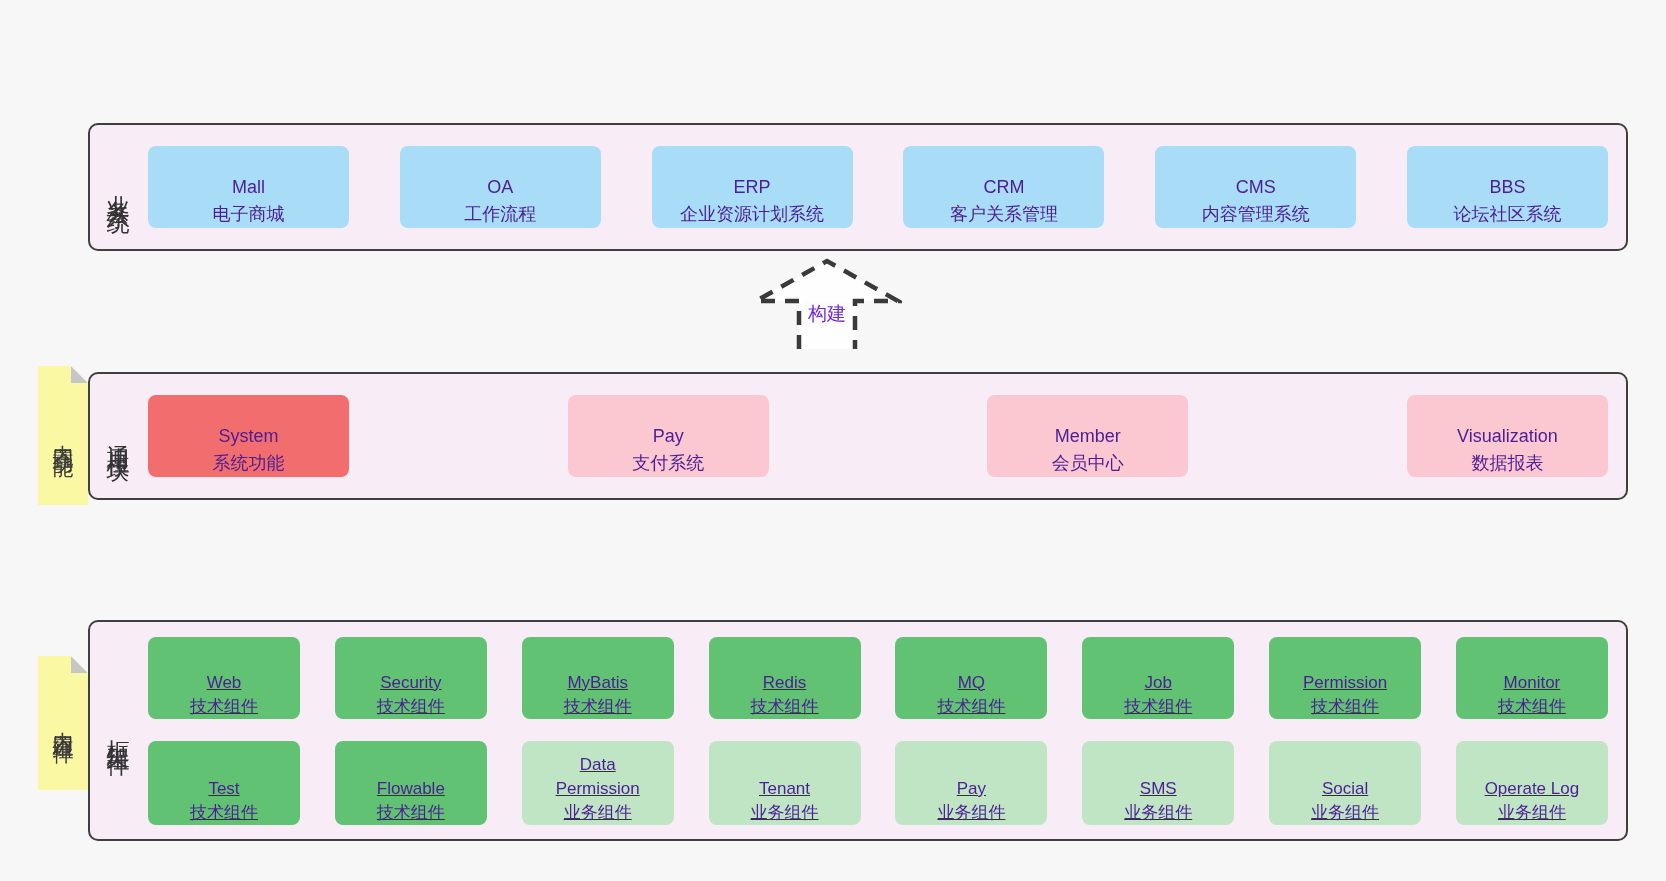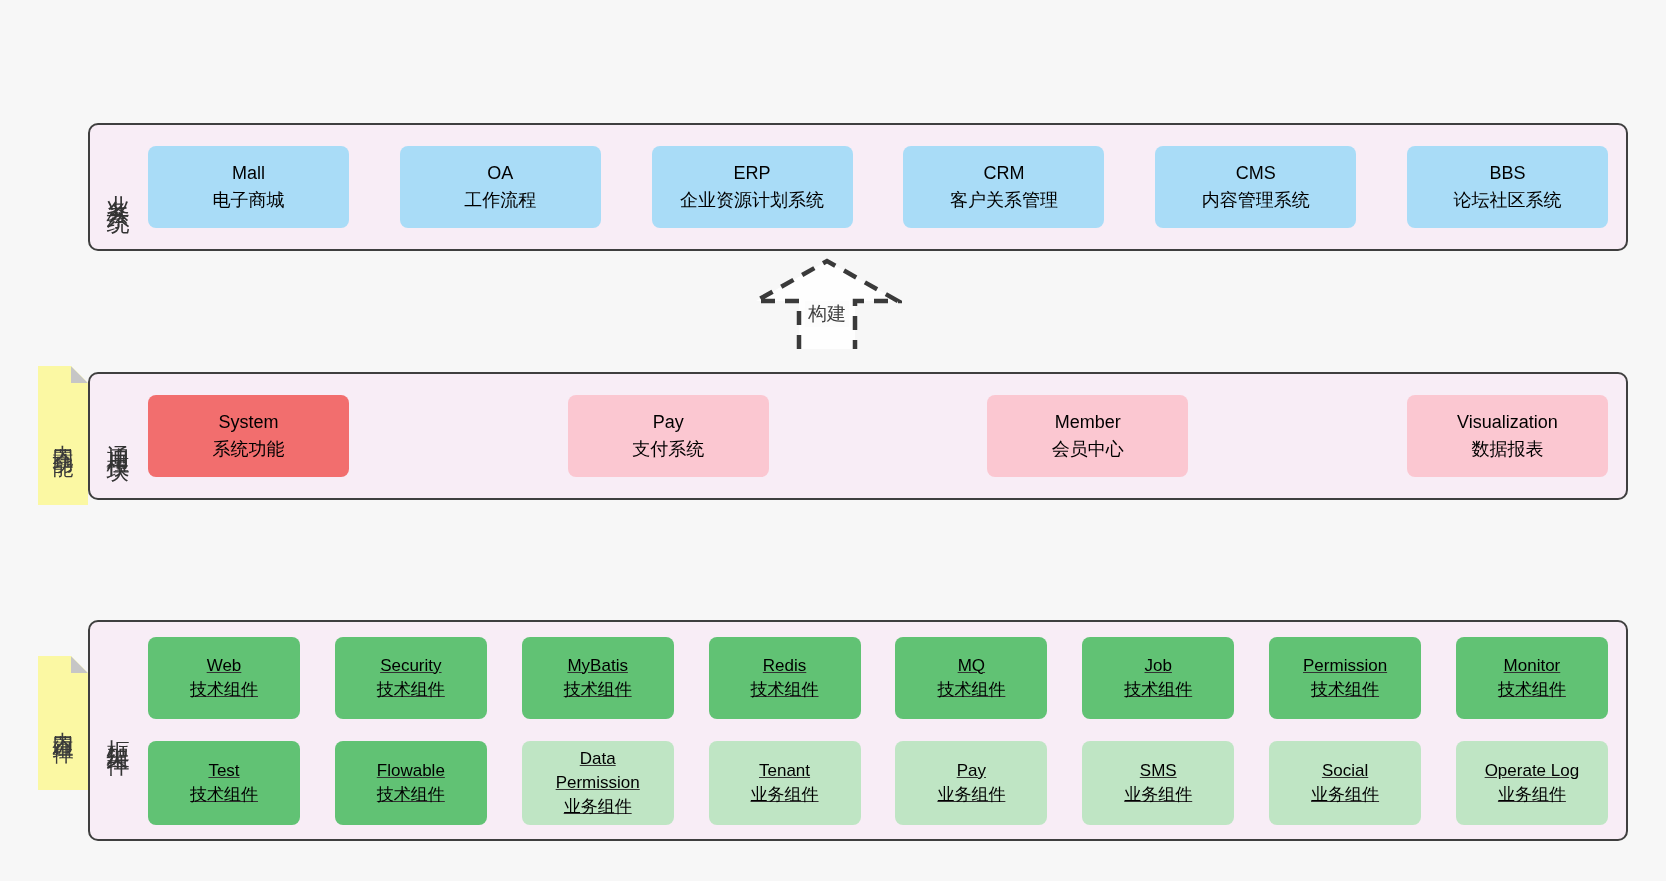--- a/index.html
+++ b/index.html
@@ -19,21 +19,21 @@
                      font-size:23px; letter-spacing:5px; color:#333; }
 
   .content { flex:1; display:flex; align-items:center; justify-content:space-between;
              padding-right:18px; }
   .rows { flex:1; display:flex; flex-direction:column; justify-content:center; gap:22px;
           padding-right:18px;text-decoration:underline; }
   .row { display:flex; justify-content:space-between; }
 
   
   .box { border-radius:8px; display:flex; flex-direction:column; align-items:center;
-         justify-content:center; text-align:center; color:#000000; }
+         justify-content:flex-end; text-align:center; color:#4c1d95; }
   .box6 { width:201px; height:82px; font-size:18px; line-height:27px; }
   .box8 { width:152px; height:82px; font-size:17px; line-height:24px; }
   .row2 .box8 { height:84px; }
   .box8 .bname { display:inline-block; max-width:118px; }
   .v-blue       { background:#a9dcf7; }
   .v-red        { background:#f26e6e; }
   .v-pink       { background:#fbc7d1; }
   .v-green      { background:#61c274; }
   .v-lightgreen { background:#bfe5c4; }
 
@@ -45,21 +45,21 @@
   #note-components { top:656px; height:134px; }
   .note .ntext { writing-mode:vertical-rl; text-orientation:upright; font-size:21px;
                  letter-spacing:4px; color:#3a3a3a; }
   .note .fold { position:absolute; top:0; right:0; }
 
   
   .arrow { position:absolute; width:150px; height:92px; z-index:0; }
   #arrow-build     { left:752px; top:257px; }
   #arrow-implement { left:765px; top:500px; }
   .arrow .chip { position:absolute; left:50%; top:44px; transform:translateX(-50%);
-                 background:#fcfcfc; padding:0 3px; font-size:19px; color:#404040;
+                 background:#fcfcfc; padding:0 3px; font-size:19px; color:#6d28d9;
                  white-space:nowrap; }
 </style>
 </head>
 <body>
 
 <div class="canvas">
 
   <div class="note" id="note-features">
     <svg class="fold" width="17" height="17">
       <polygon points="0,0 17,17 0,17" fill="#c6c6c6"></polygon>

